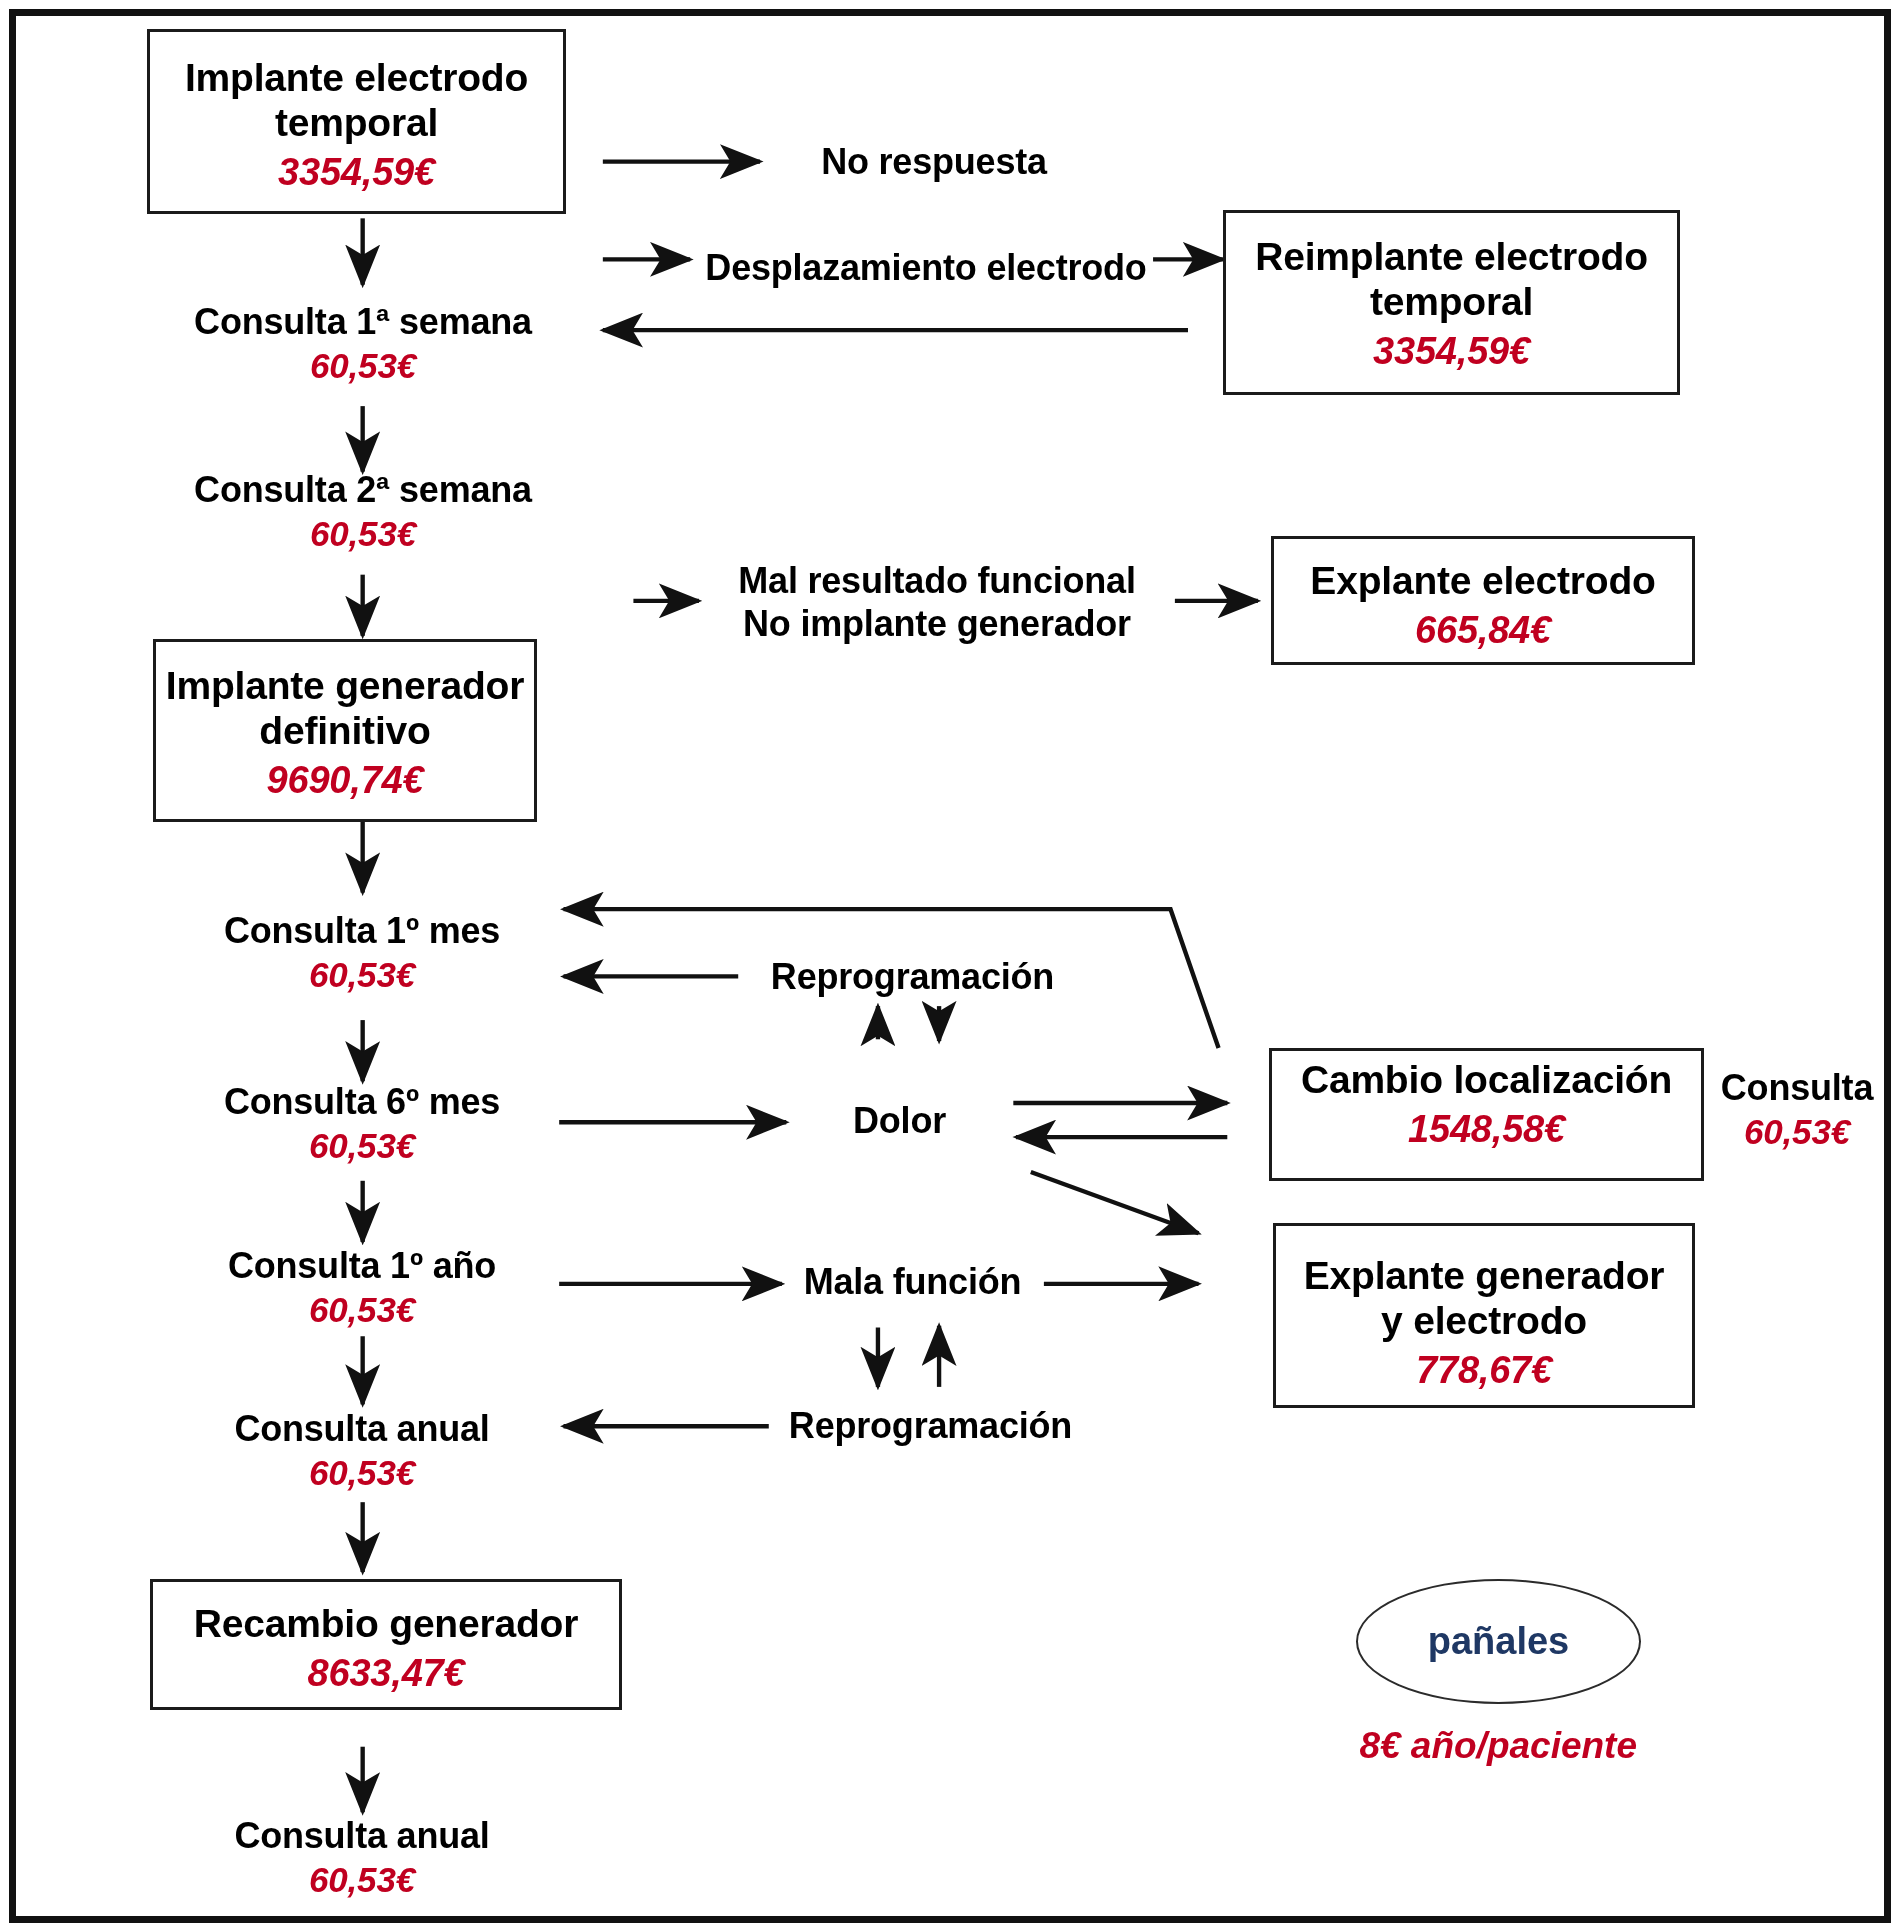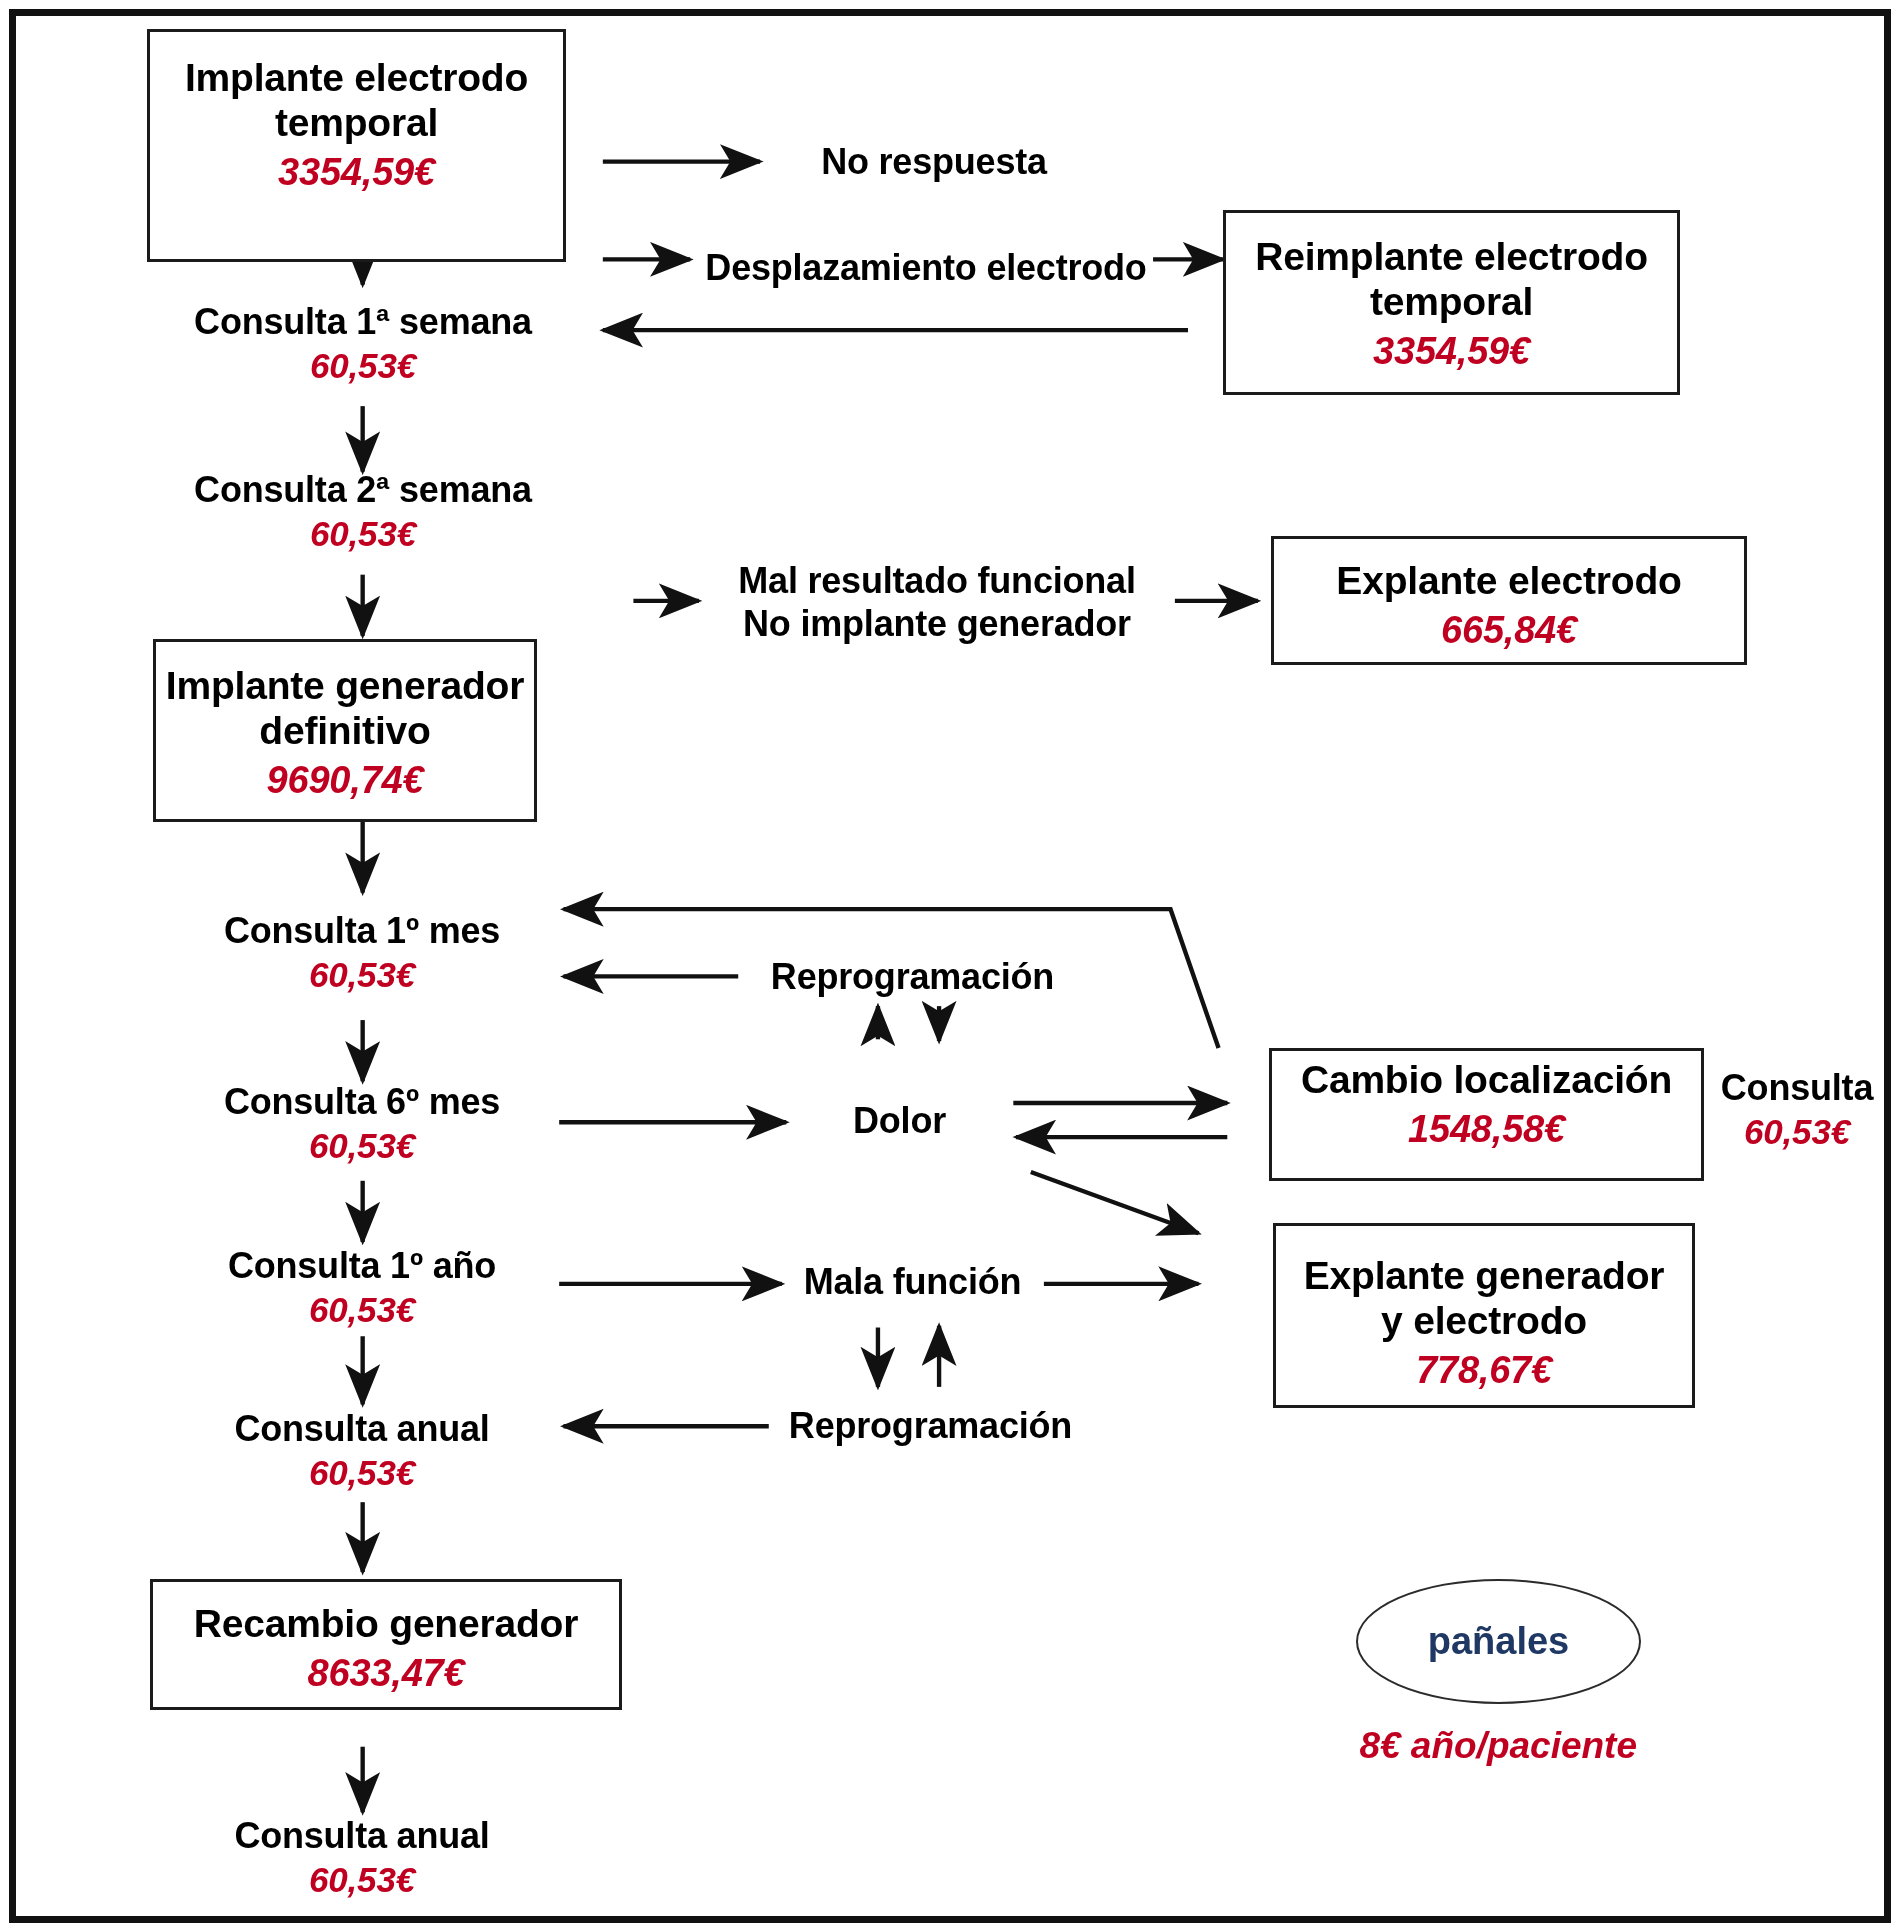--- a/index.html
+++ b/index.html
@@ -156,21 +156,21 @@
 
         <line x1="1195" y1="1470" x2="1372" y2="1470"></line>
 
         <line x1="1005" y1="1520" x2="1005" y2="1588"></line>
         <line x1="1075" y1="1588" x2="1075" y2="1518"></line>
 
         <line x1="880" y1="1633" x2="645" y2="1633"></line>
       </g>
     </svg>
 
-    <div class="node boxed" style="left:147px; top:29px; width:419px; height:233px; padding-top:23px;">
+    <div class="node boxed" style="left:147px; top:29px; width:419px; height:185px; padding-top:23px;">
       <span class="ttl">Implante electrodo</span>
       <span class="ttl">temporal</span>
       <span class="cost">3354,59€</span>
     </div>
 
     <div class="label" style="left:790px; top:140px; width:288px;">No respuesta</div>
 
     <div class="label" style="left:690px; top:226px; width:472px;margin-top:20px;">Desplazamiento electrodo</div>
 
     <div class="node boxed" style="left:1223px; top:210px; width:457px; height:185px; padding-top:21px;">
@@ -187,21 +187,21 @@
     <div class="node plain" style="left:162px; top:469px; width:402px;">
       <span class="ttl">Consulta 2ª semana</span>
       <span class="cost">60,53€</span>
     </div>
 
     <div class="label" style="left:699px; top:559px; width:476px;">
       <span>Mal resultado funcional</span><br>
       <span>No implante generador</span>
     </div>
 
-    <div class="node boxed" style="left:1271px; top:536px; width:476px; height:129px; padding-top:19px;">
+    <div class="node boxed" style="left:1271px; top:536px; width:424px; height:129px; padding-top:19px;">
       <span class="ttl">Explante electrodo</span>
       <span class="cost">665,84€</span>
     </div>
 
     <div class="node boxed" style="left:153px; top:639px; width:384px; height:183px; padding-top:21px;">
       <span class="ttl">Implante generador</span>
       <span class="ttl">definitivo</span>
       <span class="cost">9690,74€</span>
     </div>
 

